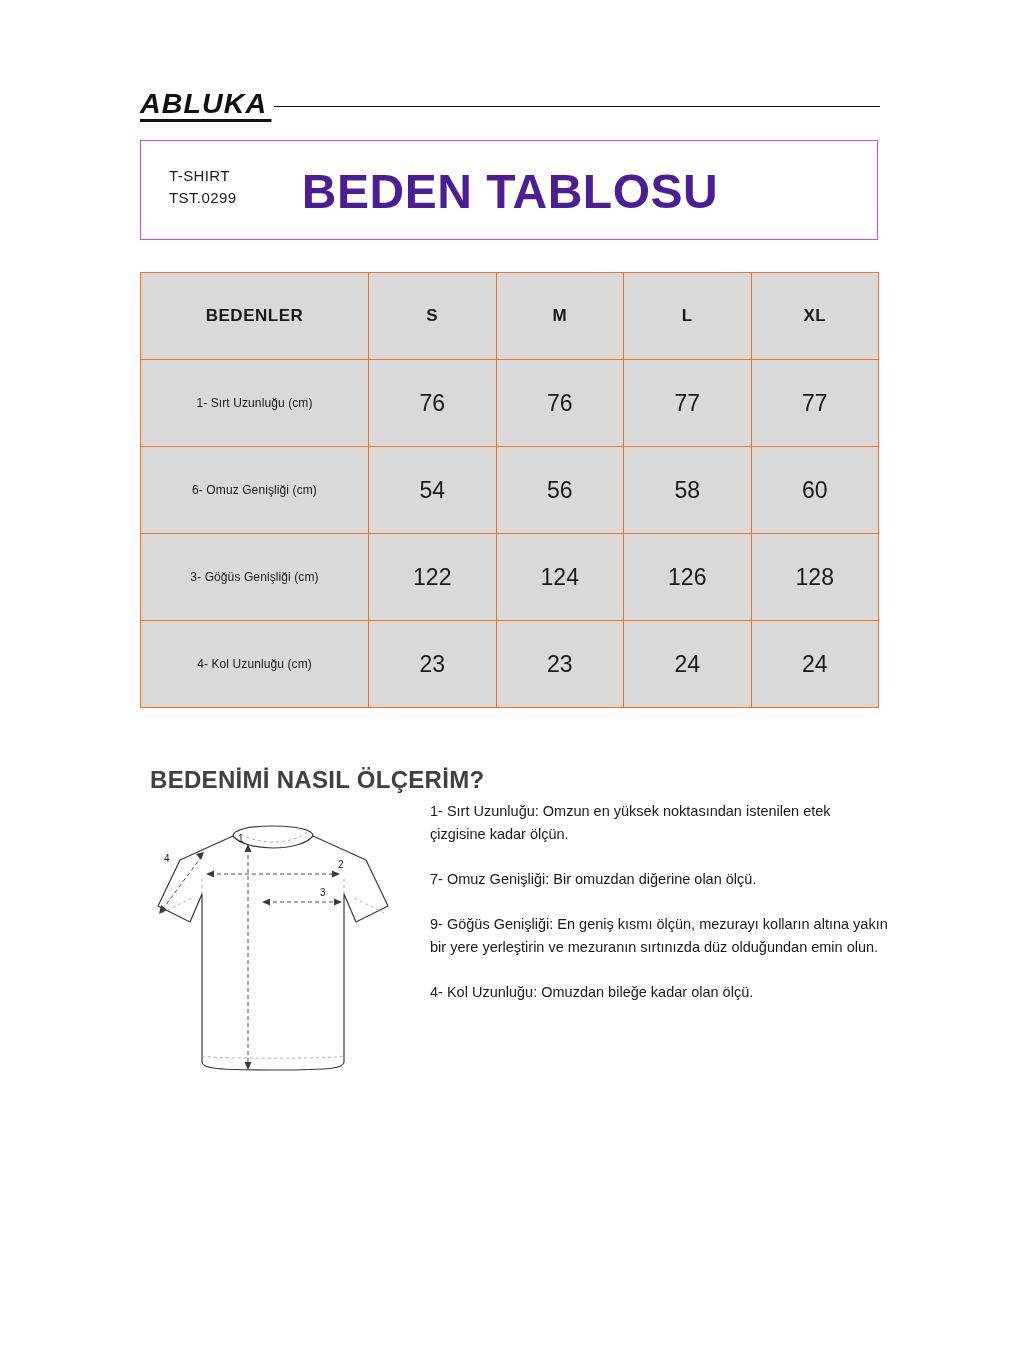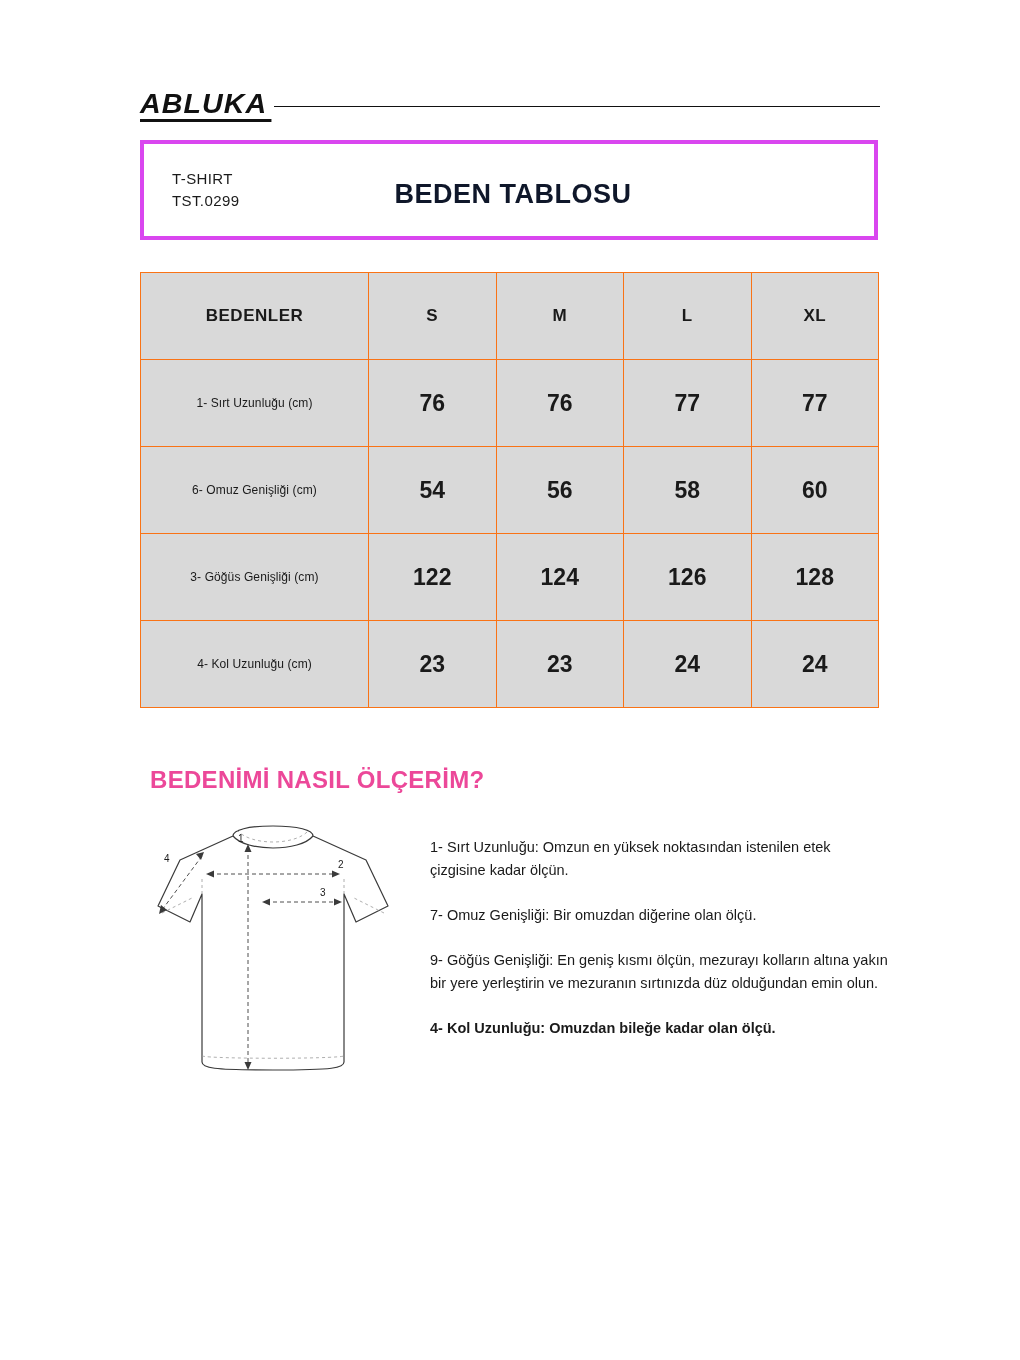--- a/index.html
+++ b/index.html
@@ -55,45 +55,45 @@
     margin-top: 2px;
   }
 
   
   .title-box {
     position: absolute;
     left: 140px;
     top: 140px;
     width: 738px;
     height: 100px;
-    border: 4px solid #d946ef;
+    border: 1px solid #d946ef;
     box-sizing: border-box;
   }
   .title-left {
     position: absolute;
     left: 28px;
     top: 24px;
     font-size: 15px;
     line-height: 22px;
     letter-spacing: 0.4px;
     color: #1a1a1a;
   }
   .title-main {
     position: absolute;
     left: 0;
     top: 0;
     width: 738px;
     height: 100px;
     display: flex;
     align-items: center;
     justify-content: center;
-    font-size: 27px;
+    font-size: 48px;
     font-weight: bold;
     letter-spacing: 0.5px;
-    color: #0f172a;
+    color: #4c1d95;
   }
 
   
   .size-table {
     position: absolute;
     left: 140px;
     top: 272px;
     width: 738px;
     border-collapse: collapse;
     table-layout: fixed;
@@ -118,55 +118,55 @@
     font-weight: bold;
   }
   .size-table td.rowlabel {
     font-size: 12px;
     font-weight: normal;
     text-align: center;
     letter-spacing: 0.1px;
   }
   .size-table td.val {
     font-size: 23px;
-    font-weight: bold;
+    font-weight: normal;
   }
 
   
   .howto-title {
     position: absolute;
     left: 150px;
     top: 766px;
     font-size: 24px;
     font-weight: bold;
     letter-spacing: 0.3px;
-    color: #ec4899;
+    color: #404040;
   }
 
   .shirt-wrap {
     position: absolute;
     left: 138px;
     top: 818px;
     width: 270px;
     height: 280px;
   }
 
   .howto-text {
     position: absolute;
     left: 430px;
-    top: 836px;
+    top: 800px;
     width: 460px;
   }
   .howto-text p {
     margin: 0 0 22px 0;
     font-size: 14.5px;
     line-height: 23px;
     color: #1a1a1a;
   }
-  .howto-text p:last-child { margin-bottom: 0; font-weight: bold; }
+  .howto-text p:last-child { margin-bottom: 0; }
 </style>
 </head>
 <body>
 
 <div class="page">
 
   <div class="brand-row">
     <div class="brand-logo">ABLUKA</div>
     <div class="brand-rule"></div>
   </div>

